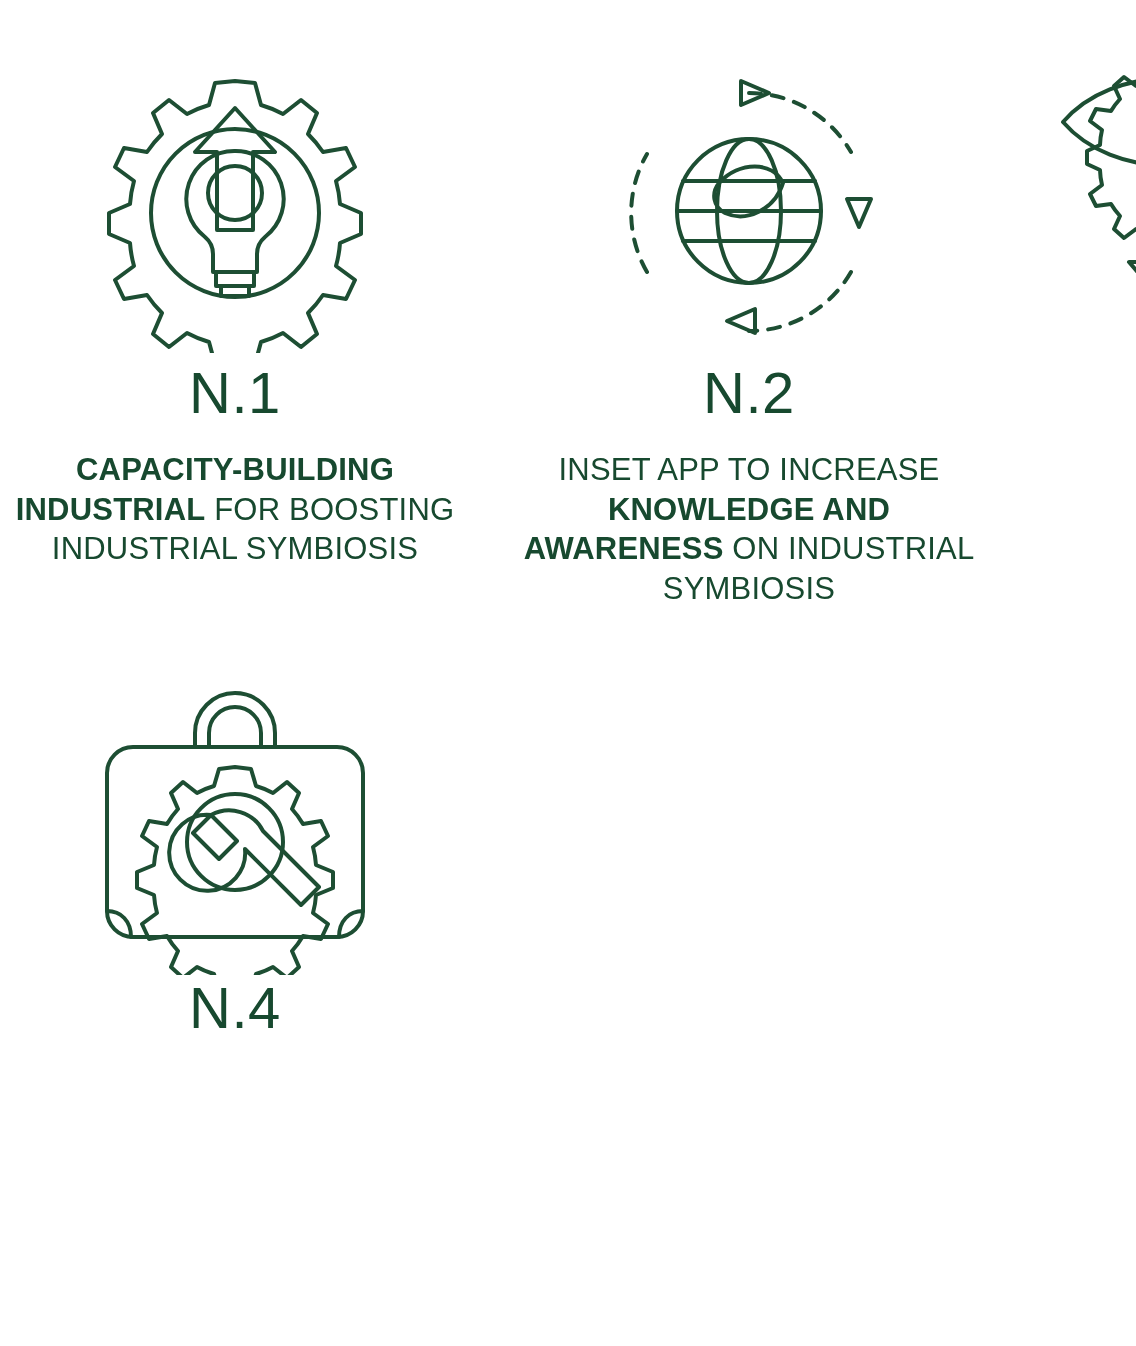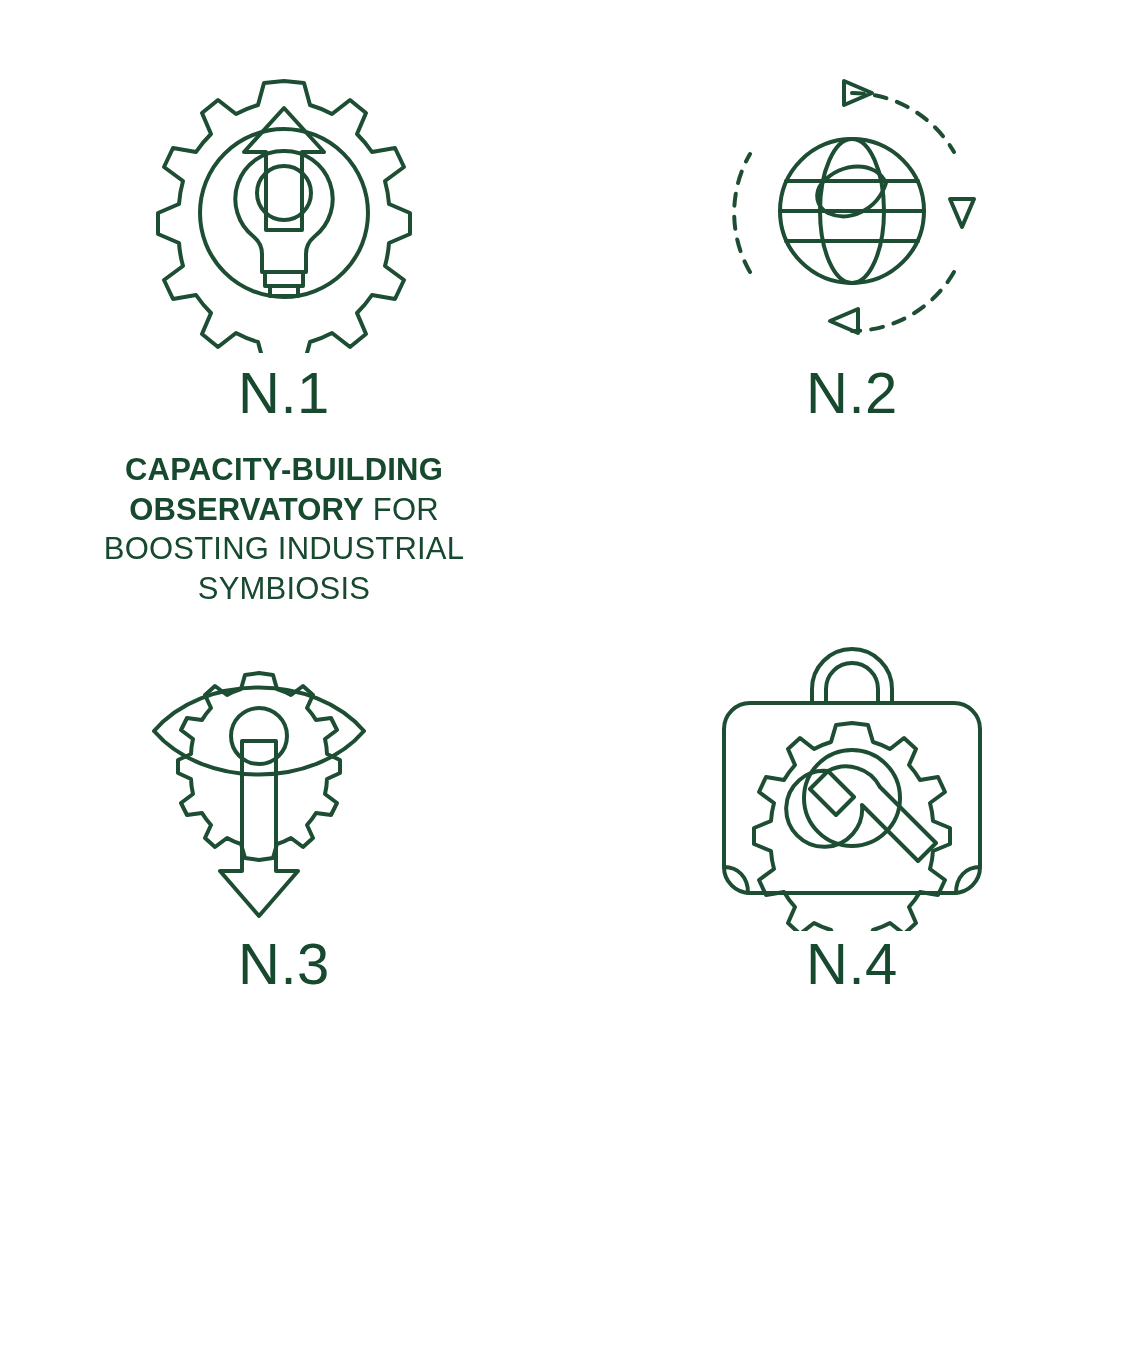--- a/index.html
+++ b/index.html
@@ -11,22 +11,23 @@
     width: 1136px;
     height: 1346px;
     font-family: "Liberation Sans", sans-serif;
     color: #14532d;
     overflow: hidden;
   }
   .grid {
     width: 1136px;
     height: 1022px;
     display: grid;
-    grid-template-columns: 1fr 1fr;
+    grid-template-columns: 1fr 1fr 1fr;
     grid-template-rows: 1fr 1fr;
+    gap: 44px;
   }
   .cell {
     position: relative;
     display: flex;
     flex-direction: column;
     align-items: center;
     justify-content: flex-start;
     padding: 0;
     box-sizing: border-box;
   }
@@ -87,21 +88,21 @@
 
         <path d="M131 209 l38 0 0 14 -38 0 z"></path>
         <path d="M136 223 l28 0 0 10 -28 0 z"></path>
 
         <circle cx="150" cy="130" r="27"></circle>
 
         <path d="M150 45 l40 44 -22 0 0 78 -36 0 0 -78 -22 0 z"></path>
       </svg>
     </div>
     <div class="num">N.1</div>
-    <div class="caption"><b>CAPACITY-BUILDING OBSERVATORY</b> FOR BOOSTING INDUSTRIAL SYMBIOSIS</div>
+    <div class="caption"><b>CAPACITY-BUILDING INDUSTRIAL</b> FOR BOOSTING INDUSTRIAL SYMBIOSIS</div>
   </div>
 
   <div class="cell row1">
     <div class="icon-wrap">
       <svg width="300" height="290" viewBox="0 0 300 290" fill="none" stroke="#1d4e33" stroke-width="4" stroke-linejoin="round" stroke-linecap="round">
 
         <g stroke-dasharray="12 11">
           <path d="M150 30 a118 118 0 0 1 102 59"></path>
           <path d="M252 209 a118 118 0 0 1 -102 59"></path>
           <path d="M48 209 a118 118 0 0 1 0 -118"></path>
@@ -114,20 +115,21 @@
         <circle cx="150" cy="148" r="72"></circle>
         <ellipse cx="150" cy="148" rx="32" ry="72"></ellipse>
         <path d="M84 118 l132 0"></path>
         <path d="M84 178 l132 0"></path>
         <path d="M78 148 l144 0"></path>
 
         <path d="M120 120 c20 -22 54 -22 64 0 c-8 26 -36 40 -58 30 c-12 -6 -14 -20 -6 -30 z"></path>
       </svg>
     </div>
     <div class="num">N.2</div>
+    <div class="caption">INSET APP TO INCREASE <b>KNOWLEDGE AND AWARENESS</b> ON INDUSTRIAL SYMBIOSIS</div>
   </div>
 
   <div class="cell row2">
     <div class="icon-wrap">
       <svg width="300" height="300" viewBox="0 0 300 300" fill="none" stroke="#1d4e33" stroke-width="4" stroke-linejoin="round" stroke-linecap="round">
 
         <path d="M20 100 c50 -58 160 -58 210 0 c-50 58 -160 58 -210 0 z"></path>
 
         <path d="M125 42
                  l14 2 4 14 a70 70 0 0 1 14 6 l12 -9 10 9 -6 13 a72 72 0 0 1 9 12 l15 -2 6 12 -12 9 a72 72 0 0 1 2 15 l13 6 0 13 -13 6 a72 72 0 0 1 -2 15 l12 9 -6 12 -15 -2 a72 72 0 0 1 -9 12 l6 13 -10 9 -12 -9 a70 70 0 0 1 -14 6 l-4 14 -14 2 -14 -2 -4 -14 a70 70 0 0 1 -14 -6 l-12 9 -10 -9 6 -13 a72 72 0 0 1 -9 -12 l-15 2 -6 -12 12 -9 a72 72 0 0 1 -2 -15 l-13 -6 0 -13 13 -6 a72 72 0 0 1 2 -15 l-12 -9 6 -12 15 2 a72 72 0 0 1 9 -12 l-6 -13 10 -9 12 9 a70 70 0 0 1 14 -6 l4 -14 z"></path>

